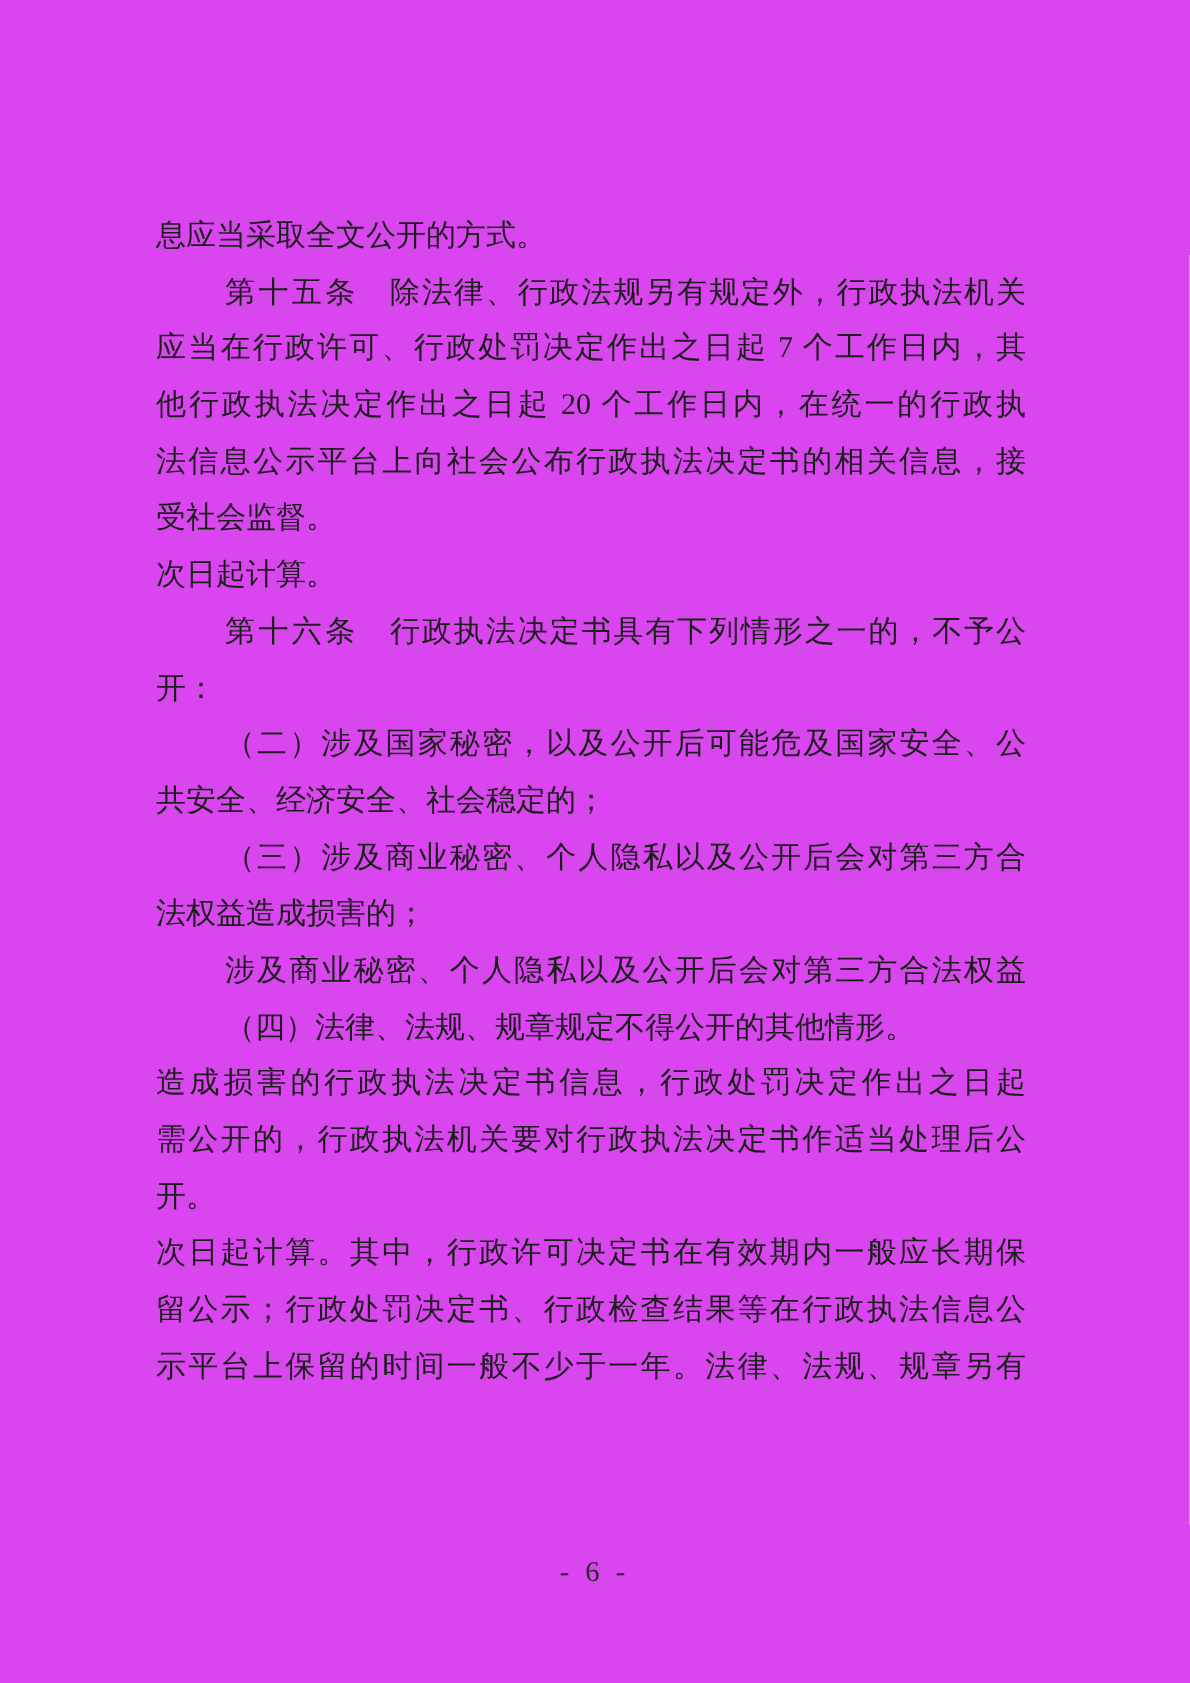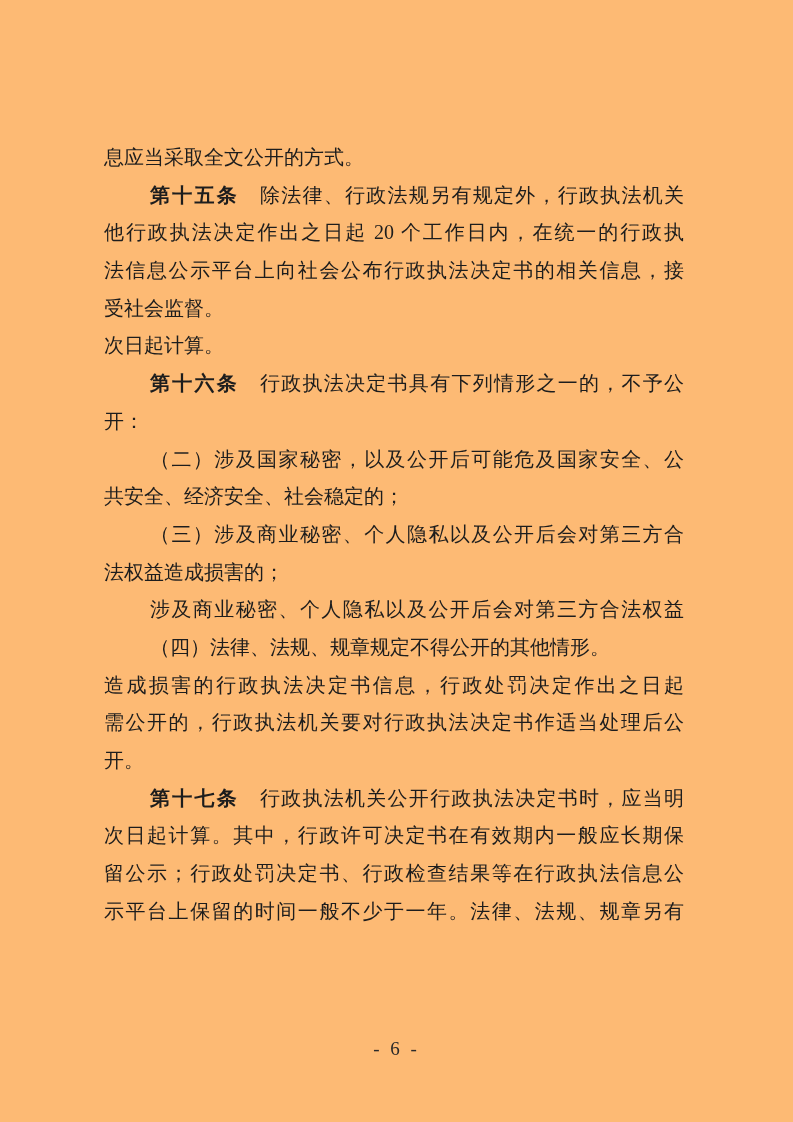--- a/index.html
+++ b/index.html
@@ -13,21 +13,21 @@
     position: relative;
     overflow: hidden;
     font-family: "Liberation Serif", "DejaVu Serif", serif;
     color: #1d1d1d;
   }
   .doc-page {
     position: absolute;
     left: 0; top: 0;
     width: 793px;
     height: 1122px;
-    background: #fdba74;
+    background: #d946ef;
   }
   .text-block {
     position: absolute;
     left: 104px;
     top: 139px;
     width: 580px;
     font-size: 20px;
     line-height: 37.7px;
   }
   .line {
@@ -36,21 +36,21 @@
   }
   .line.just {
     text-align: justify;
     text-align-last: justify;
     text-justify: inter-character;
   }
   .line.indent {
     text-indent: 2.3em;
   }
   .term {
-    font-weight: 700;
+    font-weight: 400;
     margin-right: 1.05em;
     letter-spacing: 1px;
   }
   .page-footer {
     position: absolute;
     top: 1038px;
     left: 0;
     width: 793px;
     text-align: center;
     font-size: 19px;
@@ -58,34 +58,34 @@
     color: #2a2a2a;
   }
 </style>
 </head>
 <body>
 
 <div class="doc-page">
   <div class="text-block" id="text-block">
       <div class="line">息应当采取全文公开的方式。</div>
       <div class="line indent just"><span class="term">第十五条</span><span>除法律、行政法规另有规定外，行政执法机关</span></div>
+      <div class="line just">应当在行政许可、行政处罚决定作出之日起 7 个工作日内，其</div>
       <div class="line just">他行政执法决定作出之日起 20 个工作日内，在统一的行政执</div>
       <div class="line just">法信息公示平台上向社会公布行政执法决定书的相关信息，接</div>
       <div class="line">受社会监督。</div>
       <div class="line">次日起计算。</div>
       <div class="line indent just"><span class="term">第十六条</span><span>行政执法决定书具有下列情形之一的，不予公</span></div>
       <div class="line">开：</div>
       <div class="line indent just">（二）涉及国家秘密，以及公开后可能危及国家安全、公</div>
       <div class="line">共安全、经济安全、社会稳定的；</div>
       <div class="line indent just">（三）涉及商业秘密、个人隐私以及公开后会对第三方合</div>
       <div class="line">法权益造成损害的；</div>
       <div class="line indent just">涉及商业秘密、个人隐私以及公开后会对第三方合法权益</div>
       <div class="line indent">（四）法律、法规、规章规定不得公开的其他情形。</div>
       <div class="line just">造成损害的行政执法决定书信息，行政处罚决定作出之日起</div>
       <div class="line just">需公开的，行政执法机关要对行政执法决定书作适当处理后公</div>
       <div class="line">开。</div>
-      <div class="line indent just"><span class="term">第十七条</span><span>行政执法机关公开行政执法决定书时，应当明</span></div>
       <div class="line just">次日起计算。其中，行政许可决定书在有效期内一般应长期保</div>
       <div class="line just">留公示；行政处罚决定书、行政检查结果等在行政执法信息公</div>
       <div class="line just">示平台上保留的时间一般不少于一年。法律、法规、规章另有</div>
     </div>
   <div class="page-footer">- 6 -</div>
 </div>
 
 </body></html>

